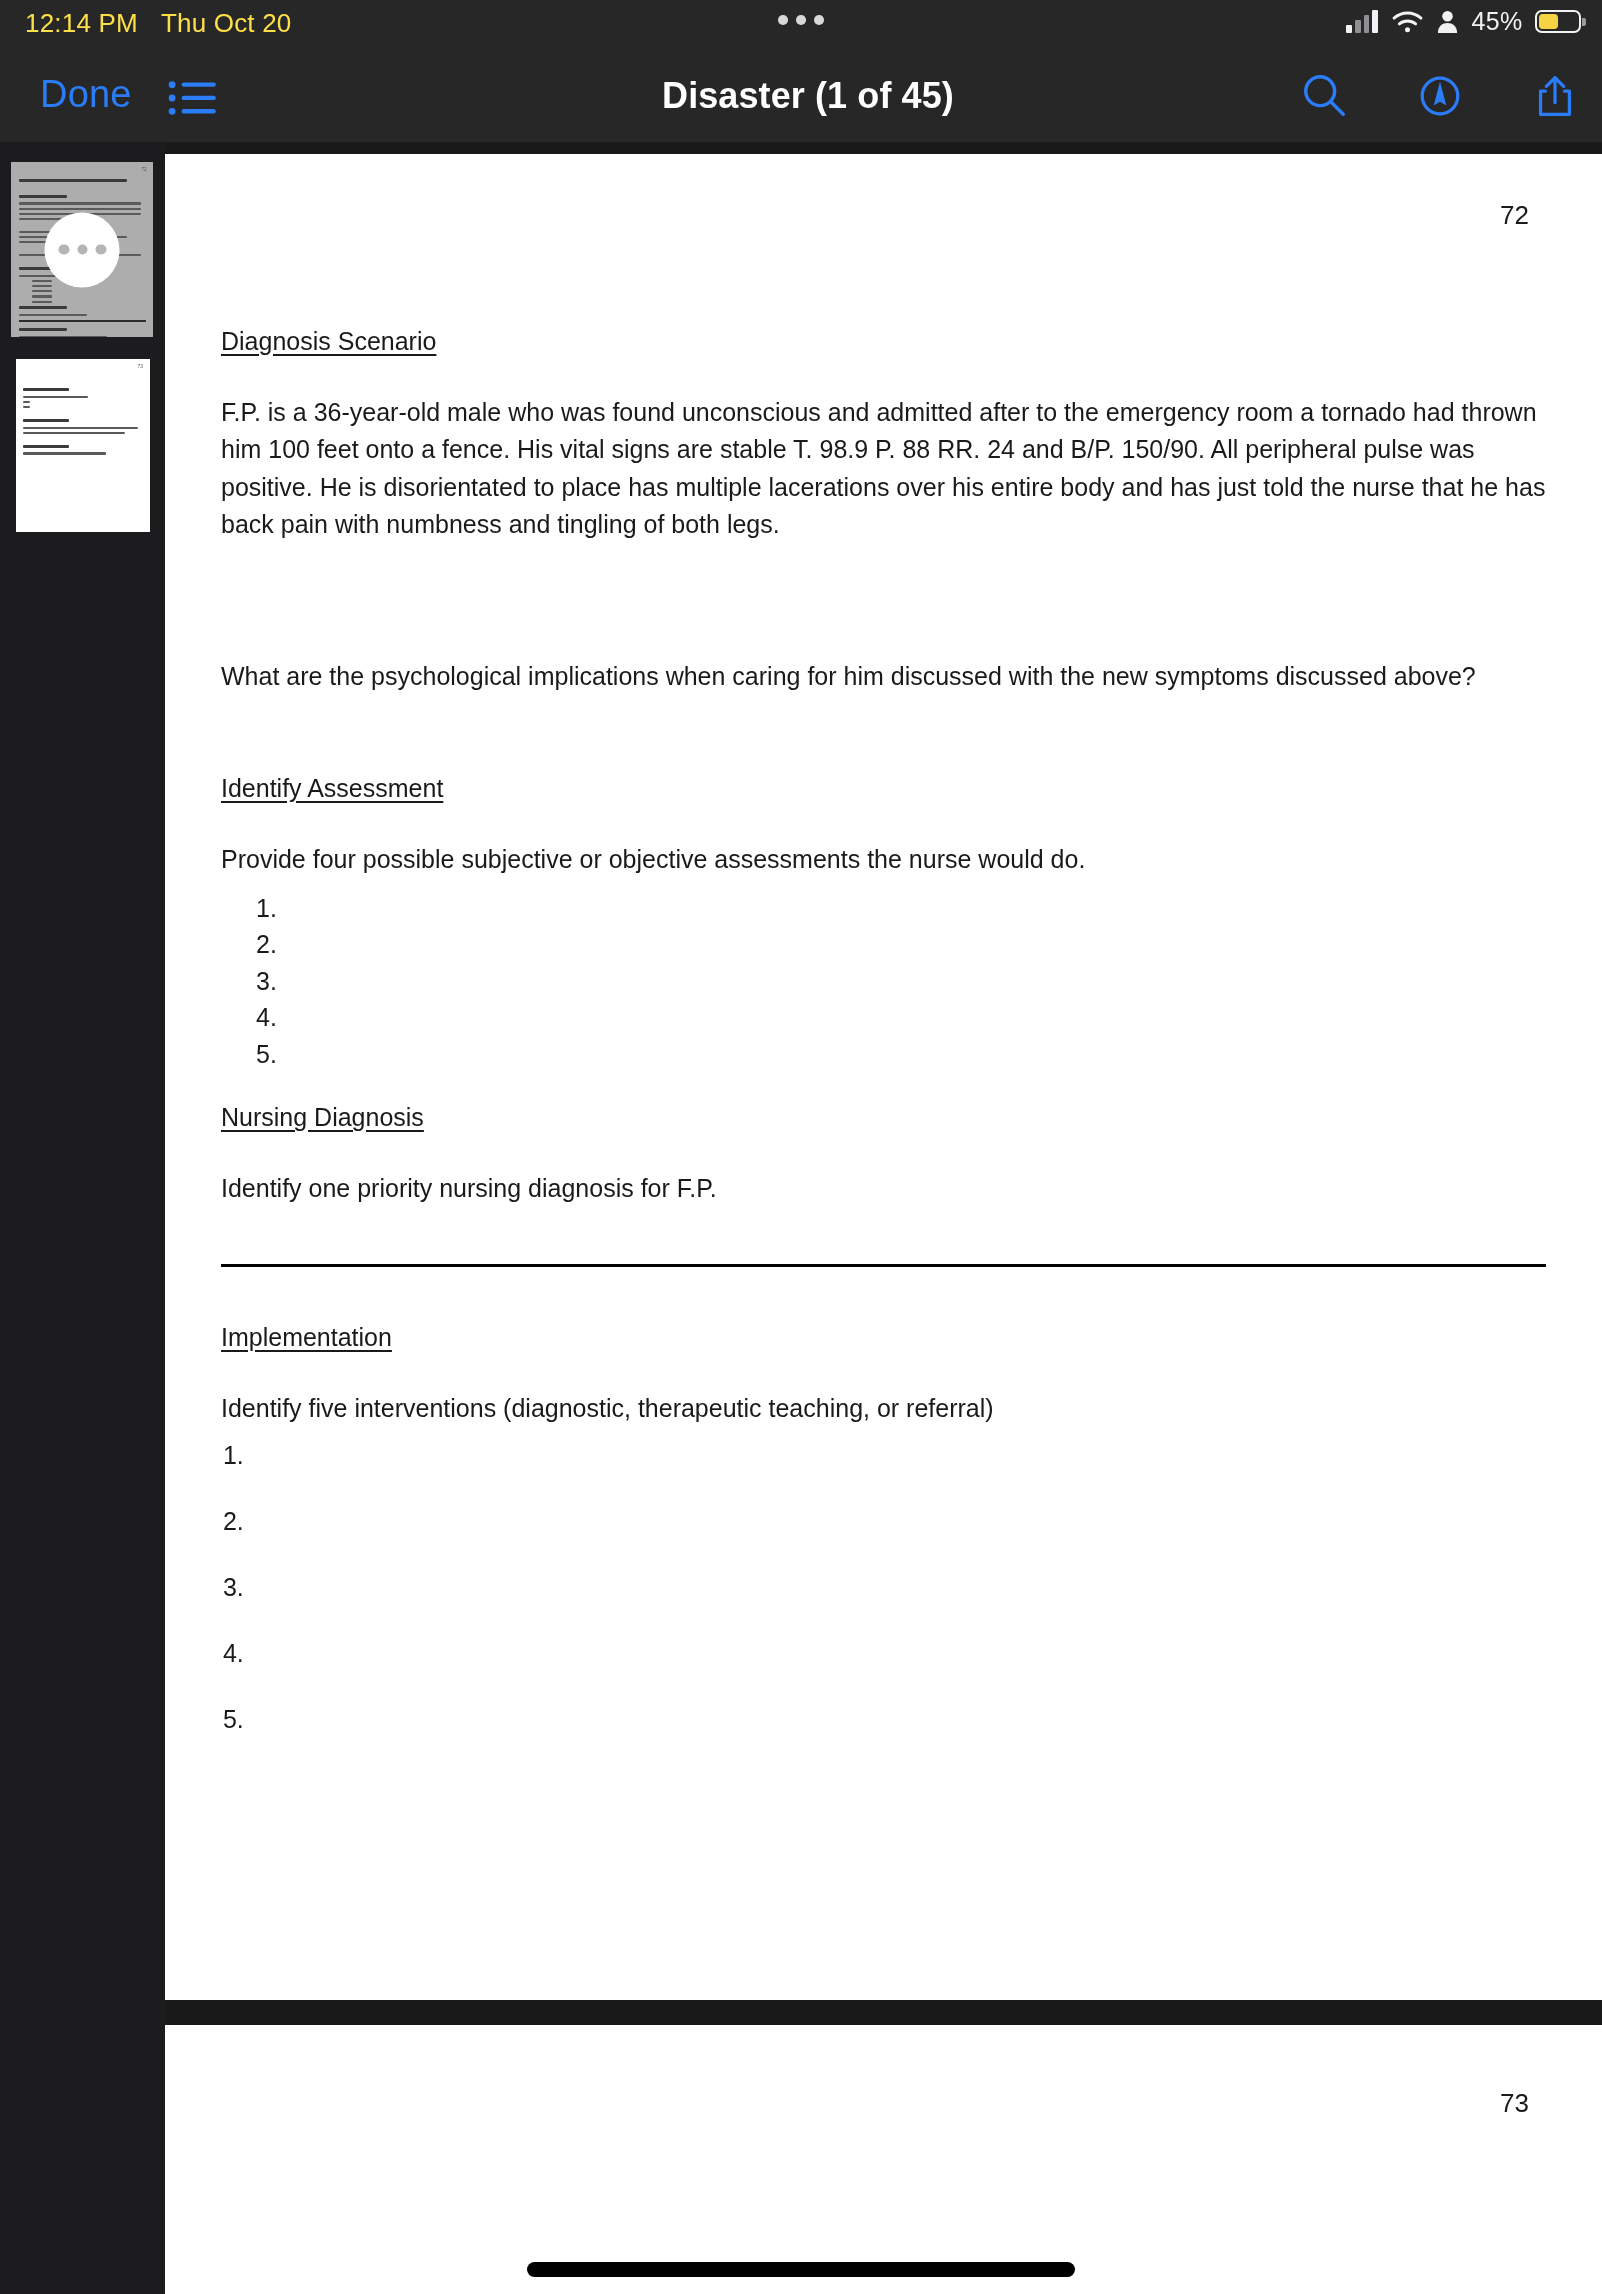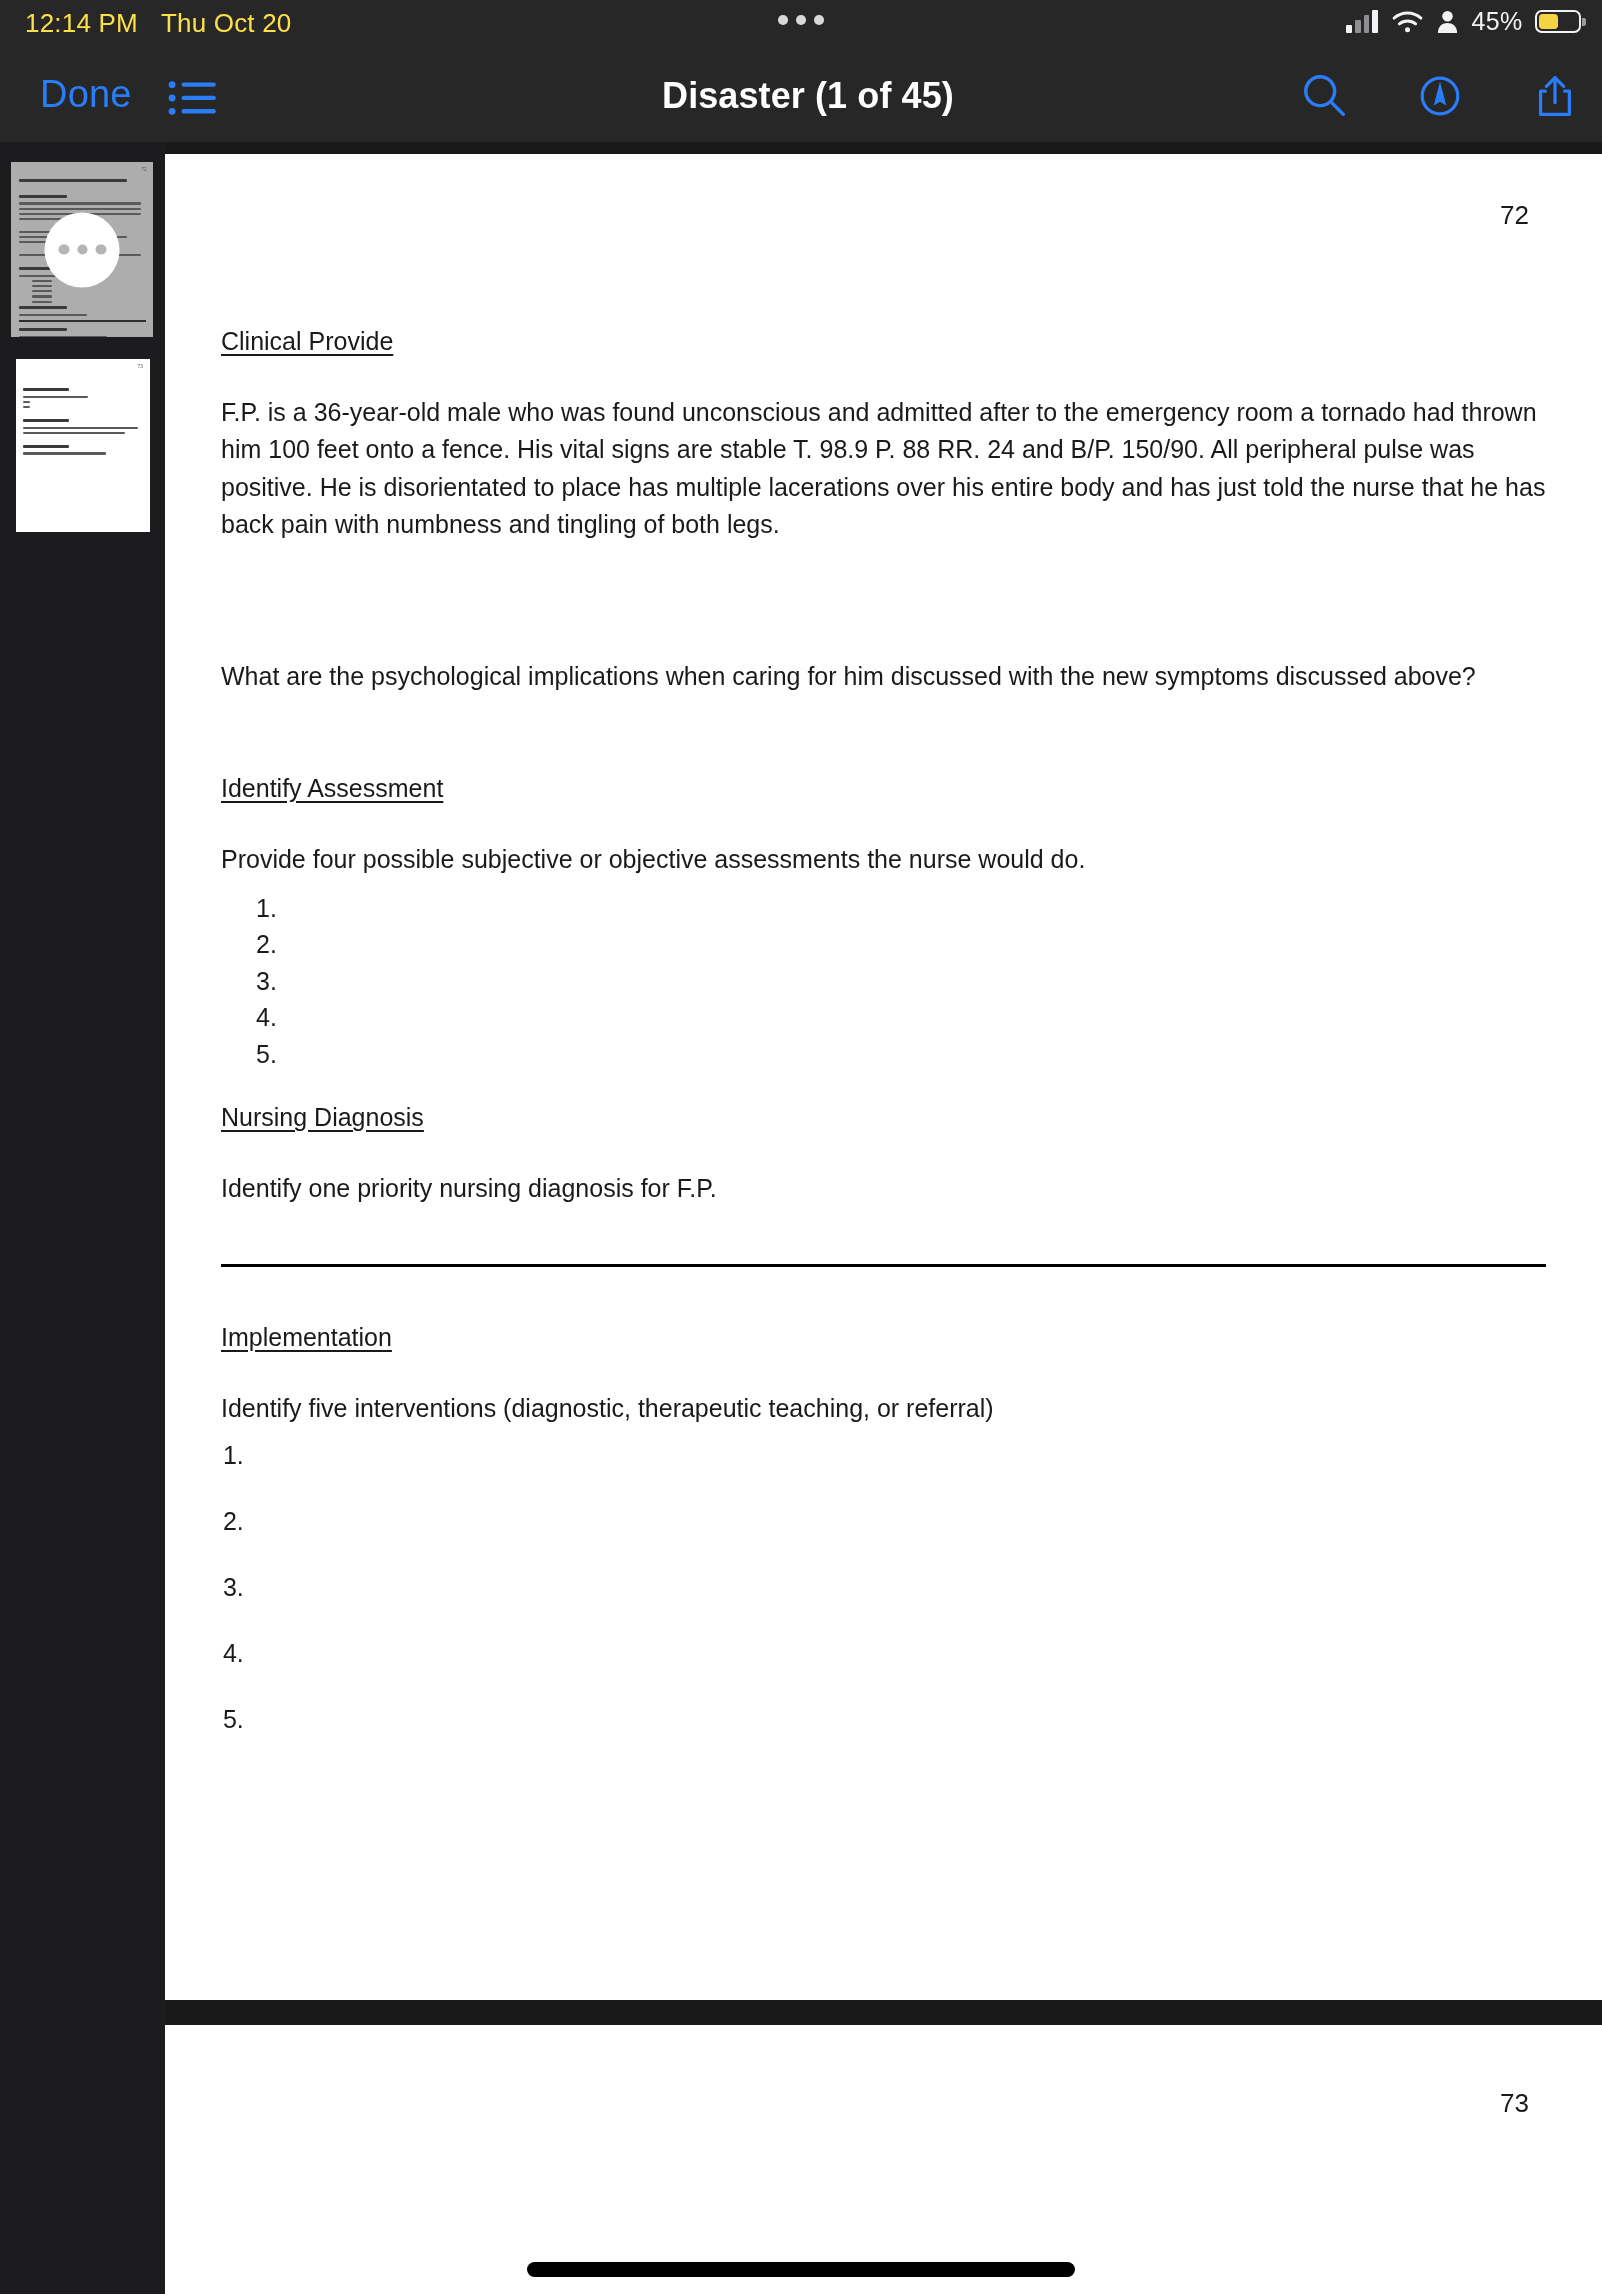--- a/index.html
+++ b/index.html
@@ -259,21 +259,21 @@
 
   <div class="docarea">
 
     <div class="page p1">
       <div class="pagenum">72</div>
       <div class="body">
 
         <div class="doc-title"></div>
         <div class="sp-xl"></div>
 
-        <div class="h-under">Clinical Provide</div>
+        <div class="h-under">Diagnosis Scenario</div>
         <div class="sp-md"></div>
         <div class="para"> F.P. is a 36-year-old male who was found unconscious and admitted after to the emergency room a tornado had thrown him 100 feet onto a fence.  His vital signs are stable T. 98.9 P. 88 RR. 24 and B/P. 150/90. All peripheral pulse was positive.  He is disorientated to place has multiple lacerations over his entire body and has just  told the nurse that he has back pain with numbness and tingling of both legs.</div>
         <div class="sp-md"></div>
 
         <div class="sp-md"></div>
         <div class="sp-md"></div>
         <div class="para">What are the psychological implications when caring for him discussed with the new symptoms discussed above?</div>
         <div class="sp-xl"></div>
 
         <div class="h-under">Identify Assessment</div>

